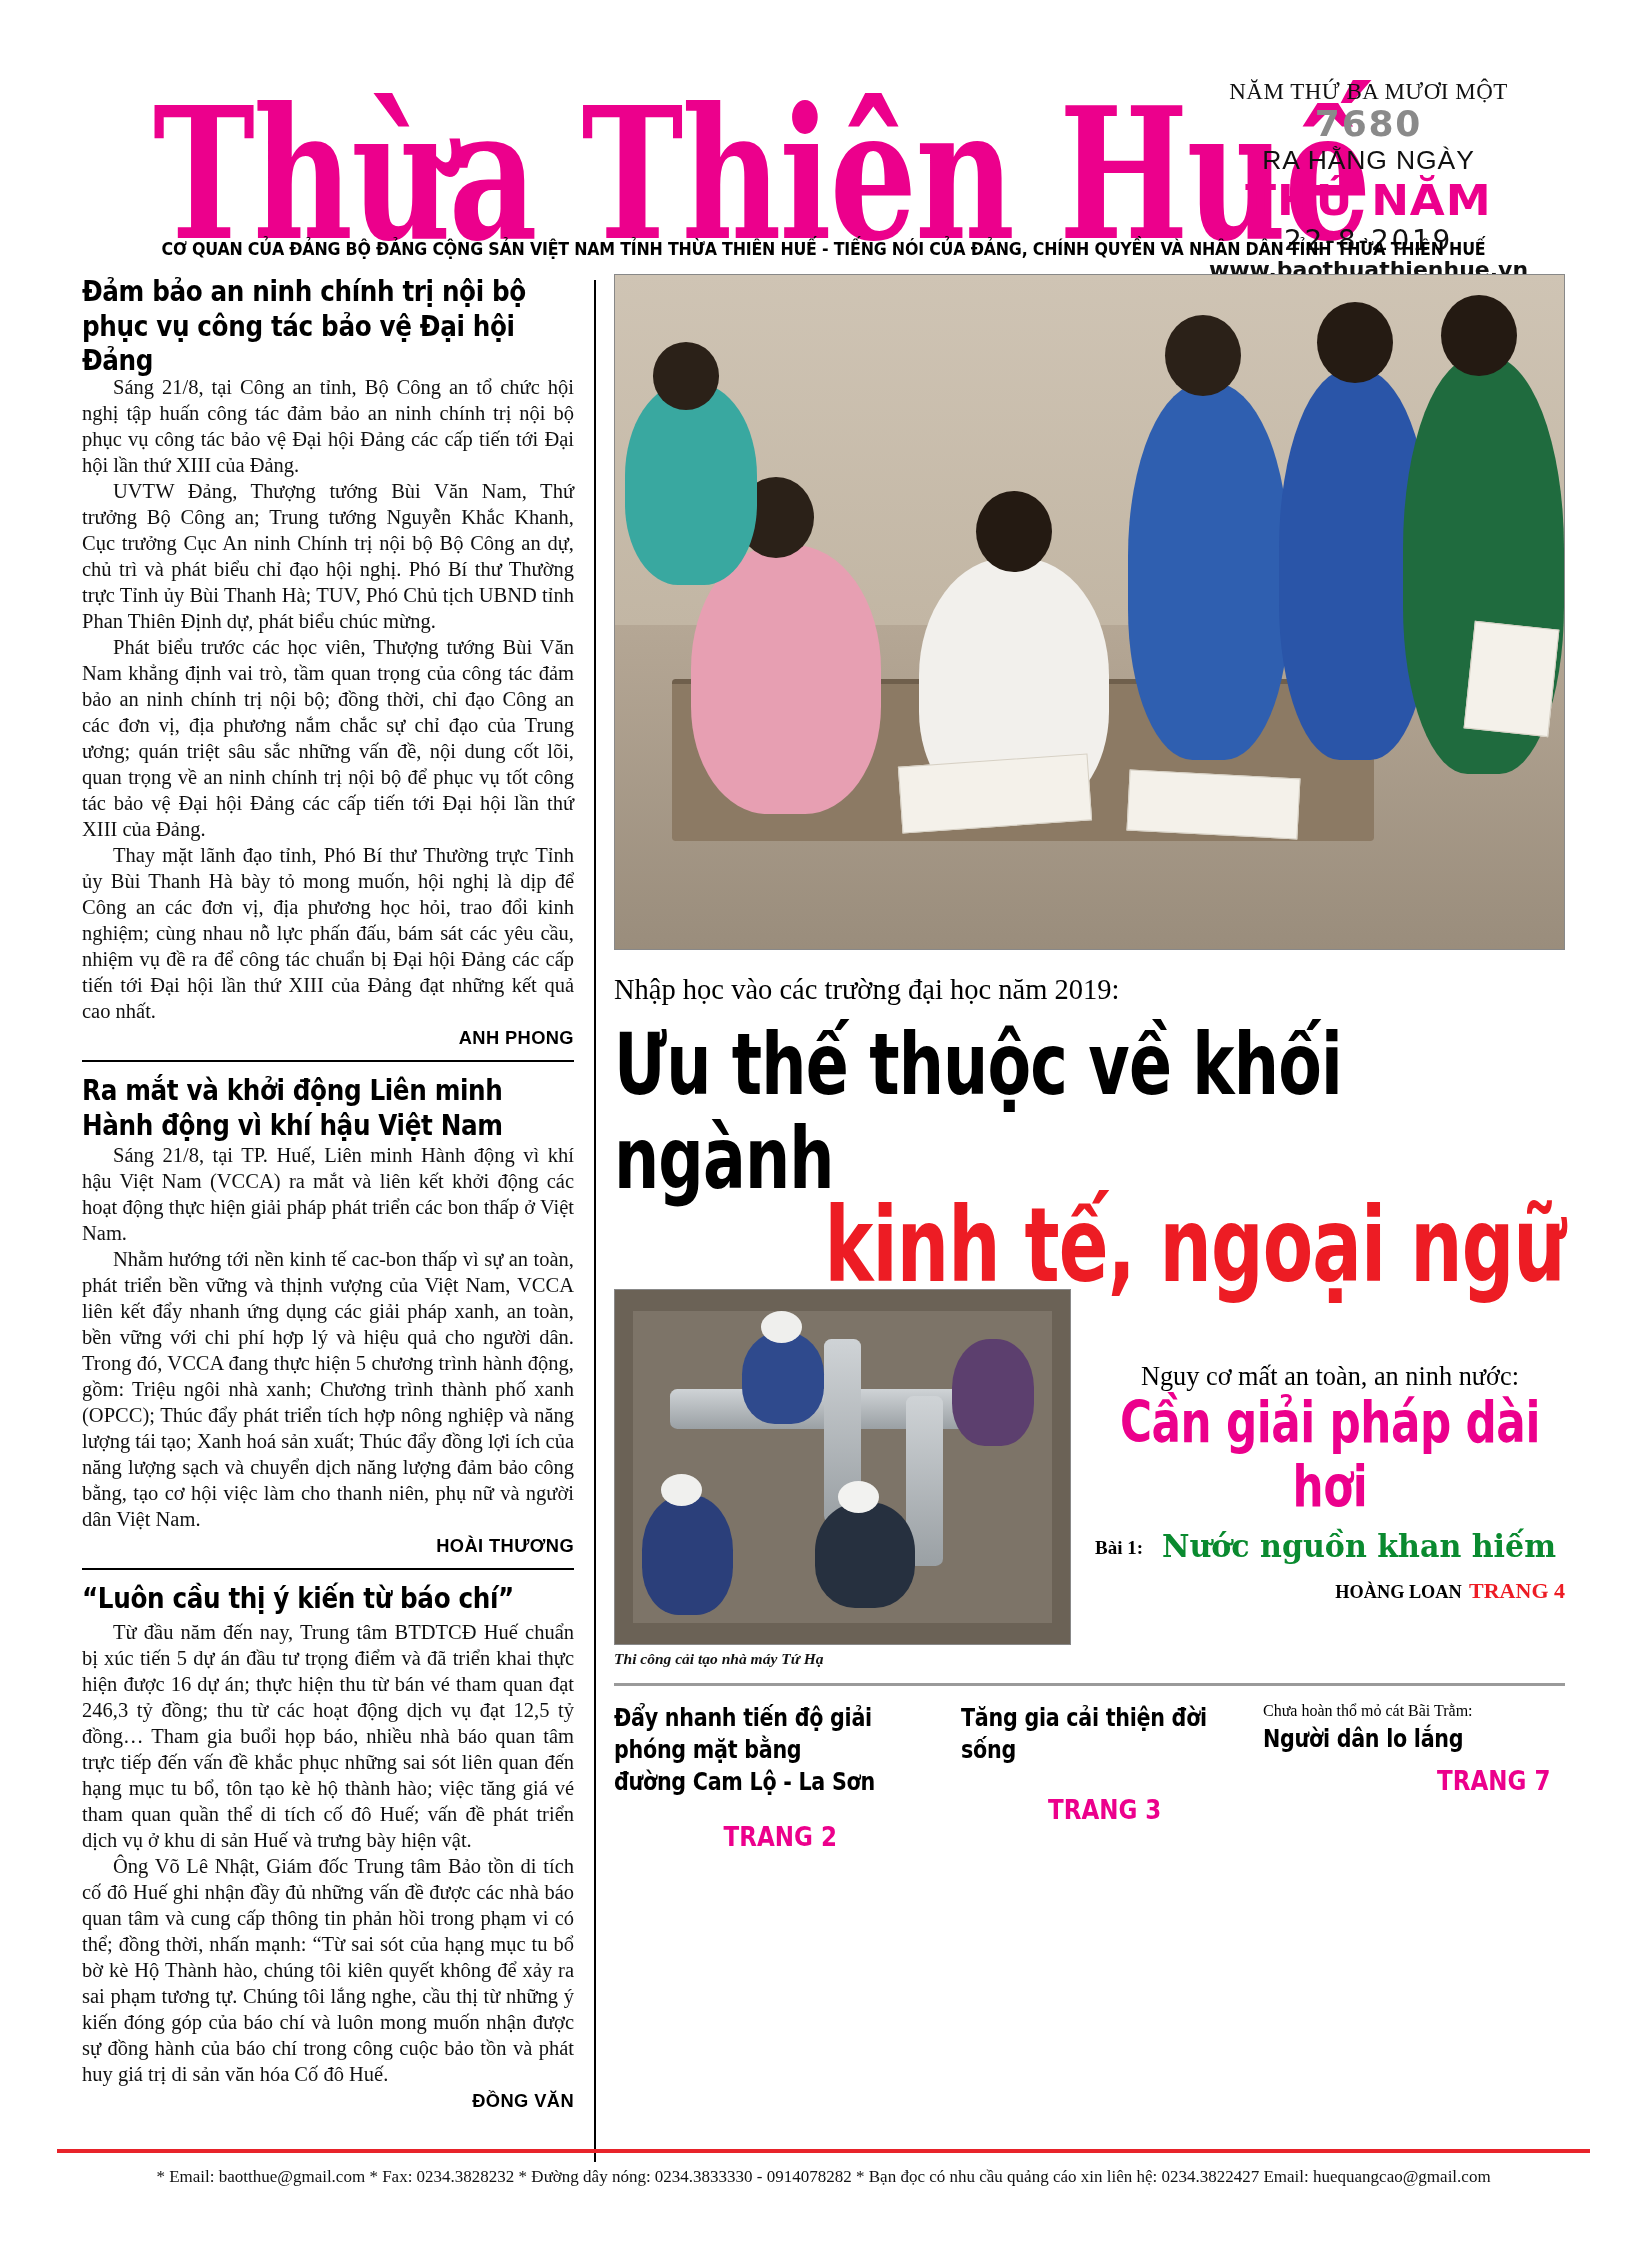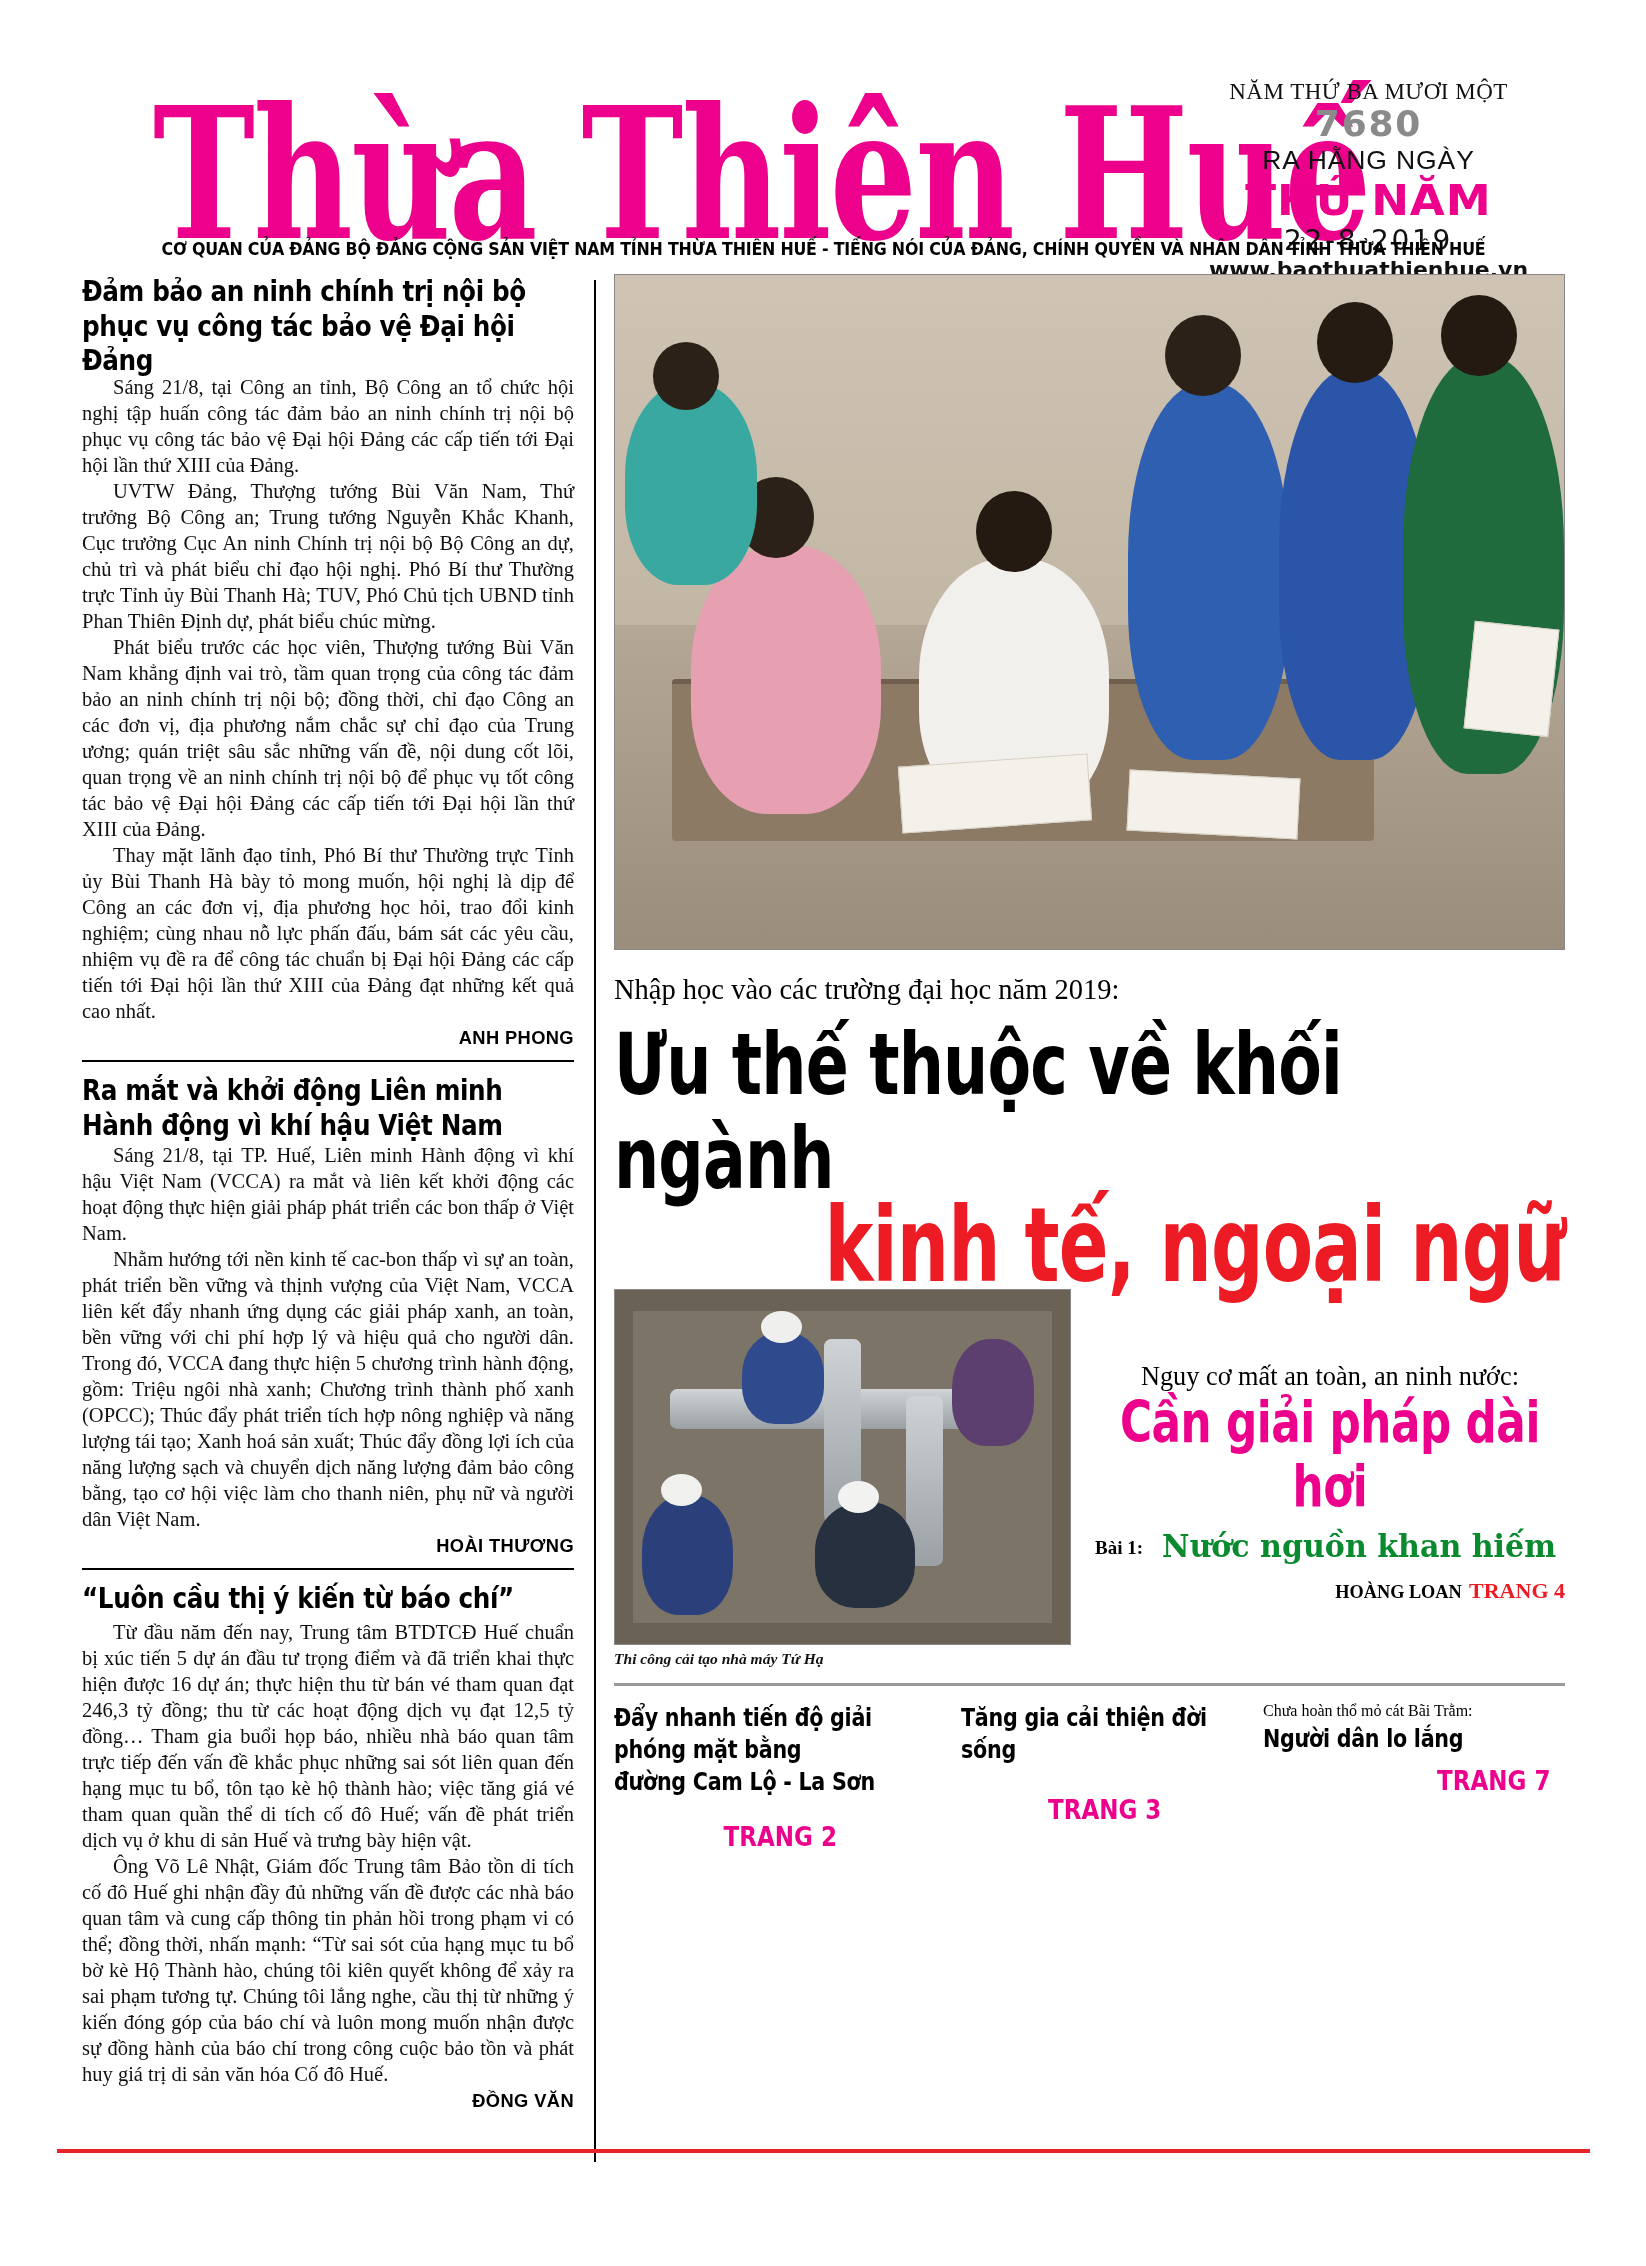--- a/index.html
+++ b/index.html
@@ -446,15 +446,16 @@
           </div>
           <div class="teaser-page">TRANG 7</div>
         </div>
 
       </div>
 
     </div>
   </div>
 
   <div class="footer-rule"></div>
+  <div class="footer">* Email: baotthue@gmail.com     * Fax: 0234.3828232     * Đường dây nóng: 0234.3833330 - 0914078282     * Bạn đọc có nhu cầu quảng cáo xin liên hệ: 0234.3822427    Email: huequangcao@gmail.com</div>
 
 </div>
 
 
 </body></html>

